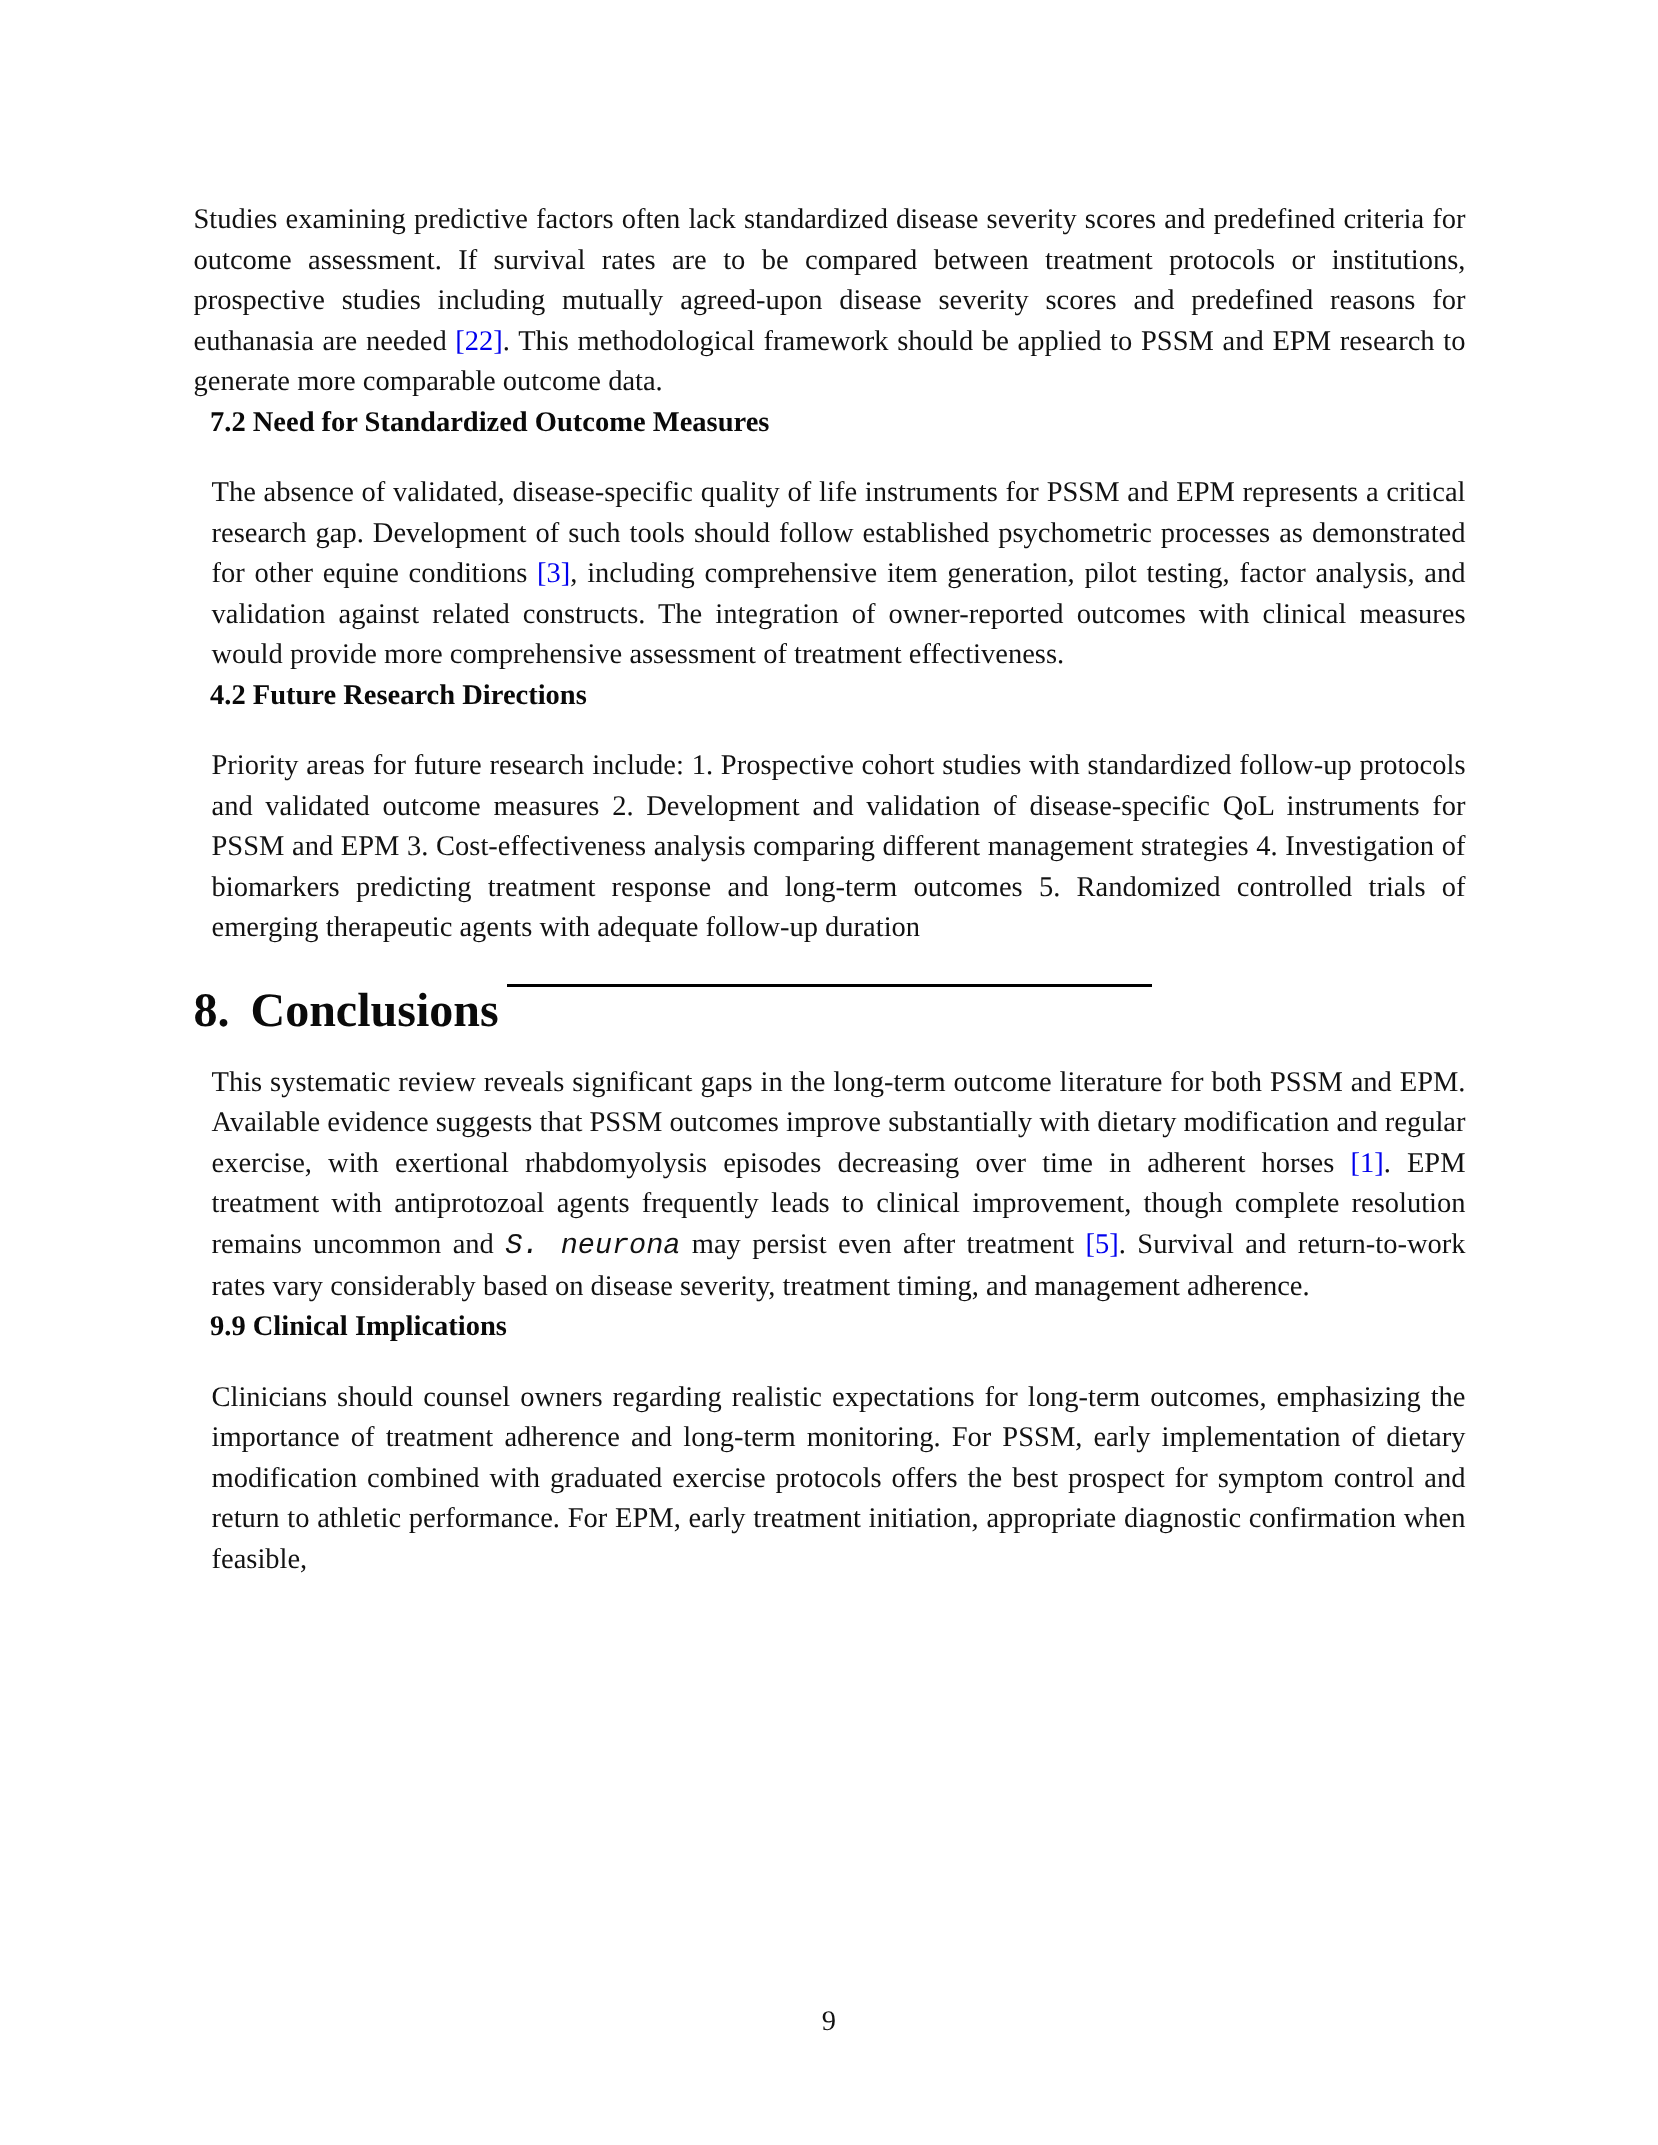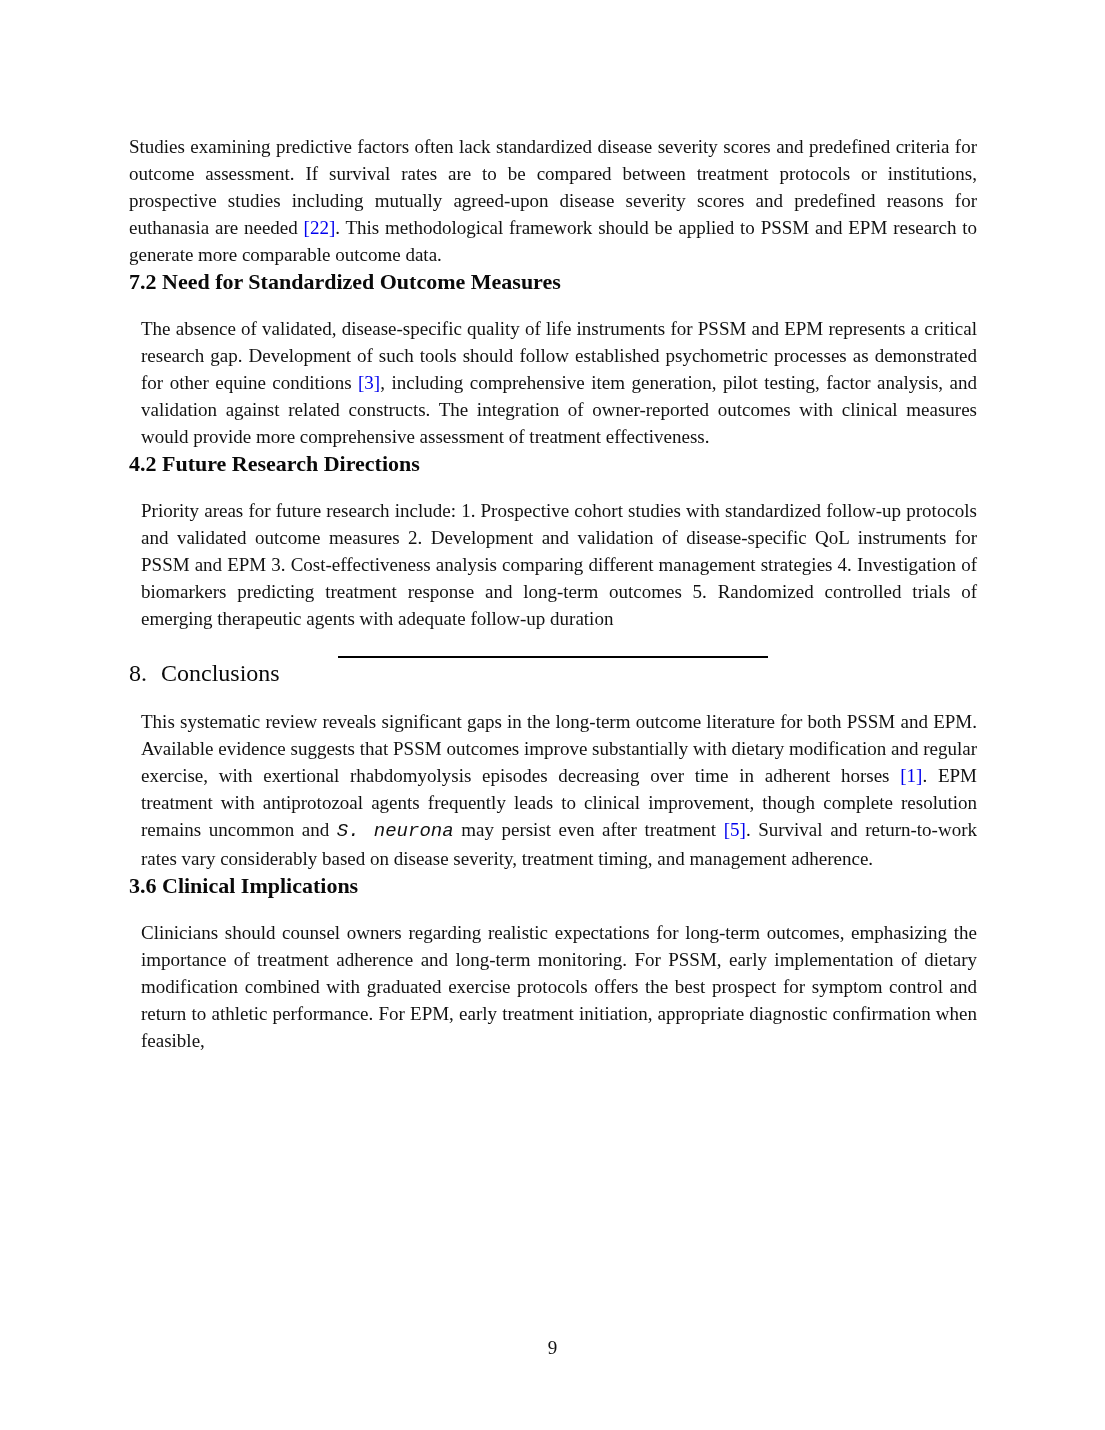--- a/index.html
+++ b/index.html
@@ -25,33 +25,33 @@
   p.body-para {
     margin: 0;
     font-size: 19px;
     line-height: 27px;
     text-align: justify;
     color: #121212;
   }
   p.body-para + h3.subsection-heading,
   hr.divider + h2.section-heading { margin-top: 0; }
   h3.subsection-heading {
-    margin: 22px 0 0 0;
-    font-size: 22px;
+    margin: 22px 0 0 11px;
+    font-size: 19px;
     line-height: 27px;
     font-weight: bold;
     color: #0a0a0a;
   }
   h3.subsection-heading.after-section { margin-top: 12px; }
   p.body-para.after-heading { margin-top: 20px; margin-left: 12px; }
   h2.section-heading {
     margin: 42px 0 0 0;
-    font-size: 24px;
+    font-size: 32px;
     line-height: 30px;
-    font-weight: normal;
+    font-weight: bold;
     color: #0a0a0a;
   }
   h2.section-heading .sec-num { margin-right: 14px; }
   hr.divider {
     border: none;
     border-top: 2px solid #000000;
     width: 430px;
     margin: 24px auto 0 auto;
   }
   .cite {
@@ -88,20 +88,20 @@
 
     <p class="body-para after-heading"><span>Priority areas for future research include:  1.  Prospective cohort studies with standardized follow-up protocols and validated outcome measures 2.  Development and validation of disease-specific QoL instruments for PSSM and EPM 3.  Cost-effectiveness analysis comparing different management strategies 4.  Investigation of biomarkers predicting treatment response and long-term outcomes 5.  Randomized controlled trials of emerging therapeutic agents with adequate follow-up duration</span></p>
 
     <hr class="divider">
 
     <h2 class="section-heading"><span class="sec-num">8.</span><span>Conclusions</span></h2>
 
 
     <p class="body-para after-heading"><span>This systematic review reveals significant gaps in the long-term outcome literature for both PSSM and EPM. Available evidence suggests that PSSM outcomes improve substantially with dietary modification and regular exercise, with exertional rhabdomyolysis episodes decreasing over time in adherent horses </span><span class="cite">[1]</span><span>.  EPM treatment with antiprotozoal agents frequently leads to clinical improvement, though complete resolution remains uncommon and </span><span class="italic">S. neurona</span><span> may persist even after treatment </span><span class="cite">[5]</span><span>.  Survival and return-to-work rates vary considerably based on disease severity, treatment timing, and management adherence.</span></p>
 
-    <h3 class="subsection-heading">3.6 Clinical Implications</h3>
+    <h3 class="subsection-heading">9.9 Clinical Implications</h3>
 
     <p class="body-para after-heading"><span>Clinicians should counsel owners regarding realistic expectations for long-term outcomes, emphasizing the importance of treatment adherence and long-term monitoring.  For PSSM, early implementation of dietary modification combined with graduated exercise protocols offers the best prospect for symptom control and return to athletic performance. For EPM, early treatment initiation, appropriate diagnostic confirmation when feasible,</span></p>
 
   </div>
 
   <div class="page-number">9</div>
 </div>
 
 </body></html>

